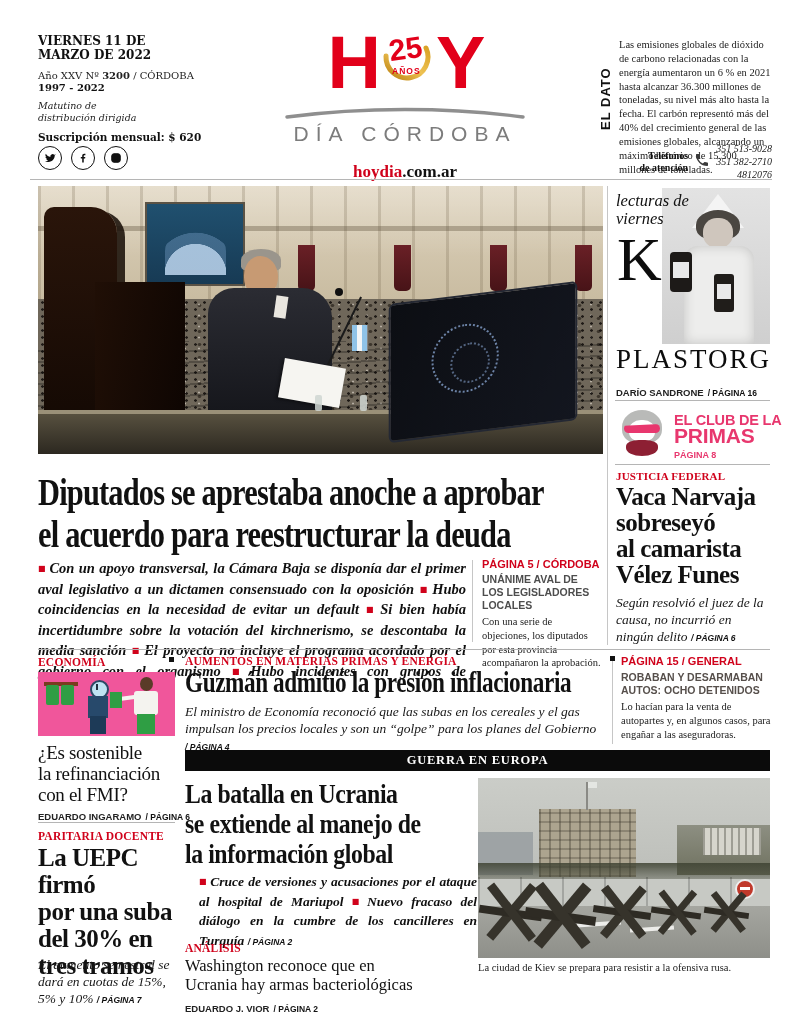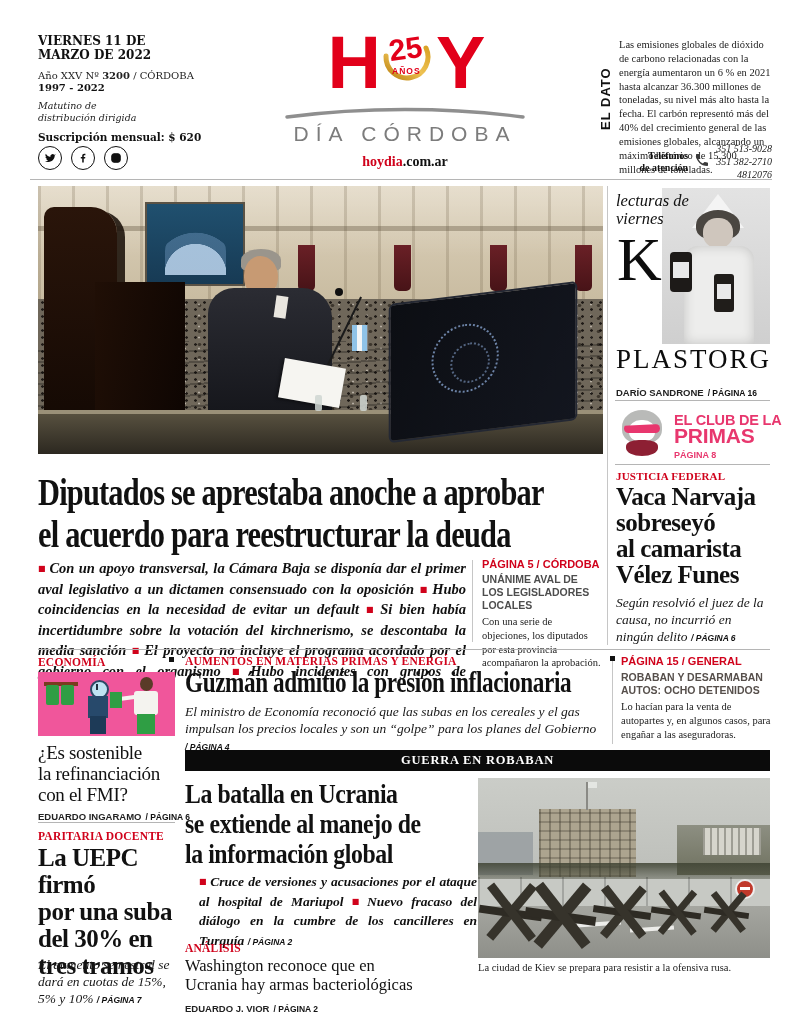--- a/index.html
+++ b/index.html
@@ -26,21 +26,21 @@
 
   .mh-center{left:270px;top:30px;width:270px;text-align:center;}
   .logo-row{position:relative;display:flex;align-items:flex-start;justify-content:center;height:74px;}
   .logo-letter{font-family:"Liberation Sans","DejaVu Sans",sans-serif;font-weight:900;font-size:74px;line-height:66px;color:#e2001a;letter-spacing:-3px;}
   .logo-badge{position:relative;width:62px;height:66px;margin:0 -2px;}
   .badge-arc{position:absolute;left:0;top:4px;}
   .badge-25{position:absolute;left:13px;top:2px;font-family:"Liberation Sans",sans-serif;font-weight:900;font-size:30px;color:#e2001a;transform:rotate(-8deg);}
   .badge-anos{position:absolute;left:16px;top:36px;font-family:"Liberation Sans",sans-serif;font-weight:bold;font-size:8.5px;color:#e2001a;letter-spacing:1px;}
   .logo-swoosh{display:block;margin:2px auto 0;}
   .logo-sub{font-family:"Liberation Sans",sans-serif;font-size:21px;color:#7c7c7c;letter-spacing:7px;margin-top:2px;}
-  .logo-site{font-weight:bold;font-size:14px;margin-top:8px;}
+  .logo-site{font-weight:bold;font-size:17px;margin-top:16px;}
   .logo-site b{font-weight:bold;color:#111;}
   .logo-site .red{color:#d0021b;}
 
   .mh-right{left:598px;top:38px;width:174px;display:flex;gap:6px;}
   .eldato-label{writing-mode:vertical-rl;transform:rotate(180deg);font-family:"Liberation Sans",sans-serif;font-weight:bold;font-size:13px;letter-spacing:1px;color:#111;height:92px;}
   .eldato-text{font-size:10.5px;line-height:1.32;color:#1c1c1c;text-align:left;width:152px;}
   .phones{left:620px;top:142px;width:152px;display:flex;align-items:center;gap:6px;}
   .phones-label{font-weight:bold;font-size:10px;line-height:1.2;text-align:right;flex:1;}
   .phone-ico svg{width:16px;height:16px;fill:#3a3a3a;}
   .phone-nums{font-size:10px;line-height:1.3;text-align:right;color:#222;font-style:italic;}
@@ -397,21 +397,21 @@
   <div class="vline" style="left:612px;top:656px;height:88px;"></div>
   <div class="sqmark" style="left:610px;top:656px;"></div>
 
   <div class="abs" style="left:621px;top:655px;width:150px;">
     <div class="kicker-sans">PÁGINA 15 / GENERAL</div>
     <div class="subhead" style="margin-top:4px;">ROBABAN Y DESARMABAN AUTOS: OCHO DETENIDOS</div>
     <div class="boxtext" style="margin-top:3px;">Lo hacían para la venta de autopartes y, en algunos casos, para engañar a las aseguradoras.</div>
   </div>
 
   <div class="abs banner">
-    <span>GUERRA EN ROBABAN</span>
+    <span>GUERRA EN EUROPA</span>
   </div>
 
   <div class="abs" style="left:185px;top:779px;width:280px;">
     <span class="cond headline-md pl" style="font-size:28px;line-height:30px;width:118%;transform:scaleX(.85);">La batalla en Ucrania
 se extiende al manejo de
 la información global</span>
   </div>
   <p class="abs bullets-par" style="left:199px;top:872px;width:278px;margin:0;font-size:13.5px;line-height:1.45;">
     <span class="sq">■</span><span>Cruce de versiones y acusaciones por el ataque al hospital de Mariupol</span>
     <span class="sq">■</span><span>Nuevo fracaso del diálogo en la cumbre de los cancilleres en Turquía</span>

